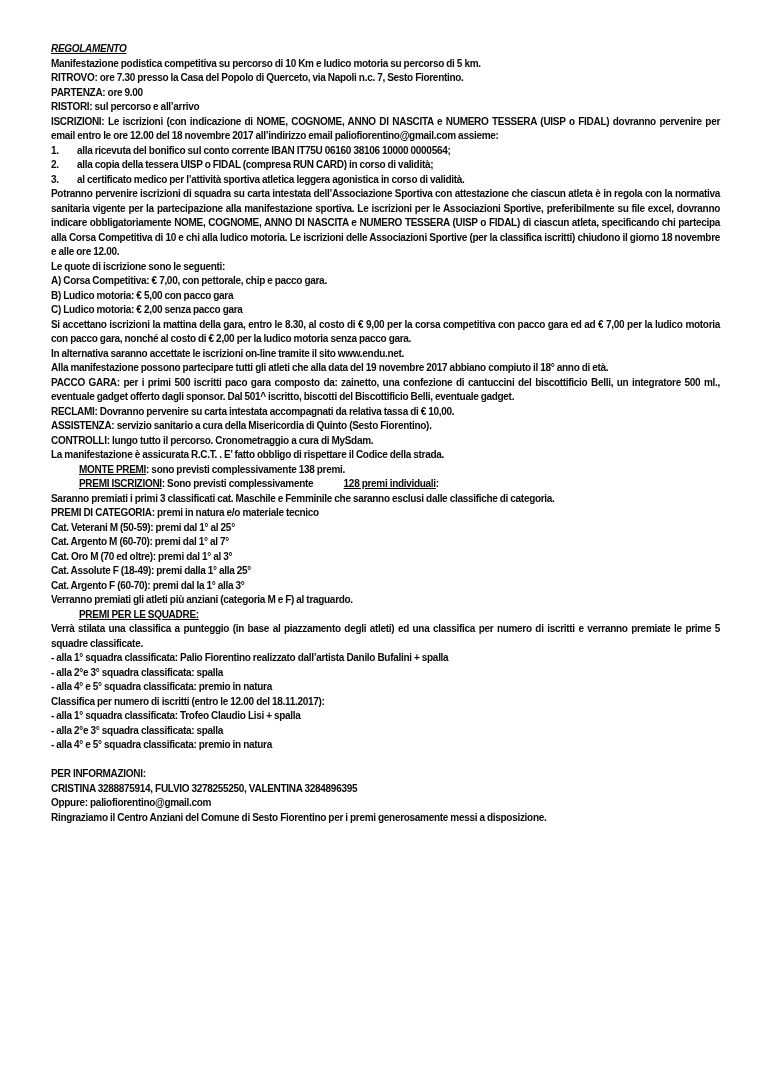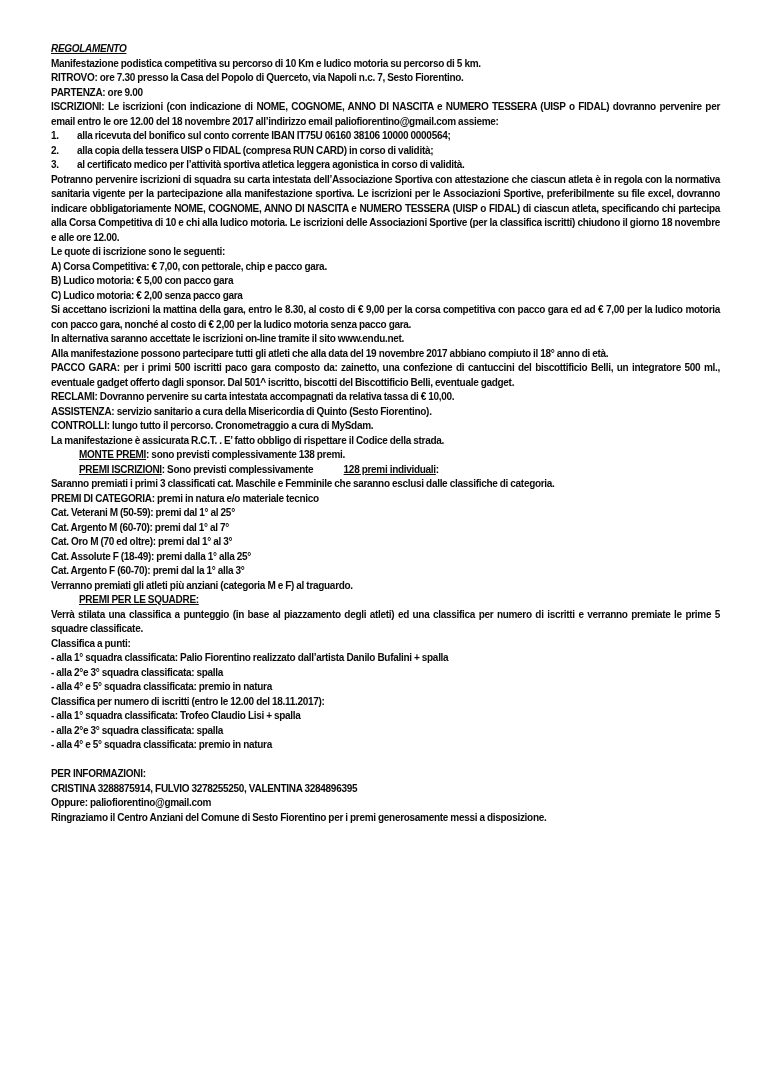--- a/index.html
+++ b/index.html
@@ -42,20 +42,21 @@
 </head>
 <body>
 
 <div class="page">
   <div class="content">
     <div class="title">REGOLAMENTO</div>
     <div>
         <div class="block p justify"><span>Manifestazione podistica competitiva su percorso di 10 Km e ludico motoria su percorso di 5 km.</span></div>
         <div class="block p justify"><span>RITROVO: ore 7.30 presso la Casa del Popolo di Querceto, via Napoli n.c. 7, Sesto Fiorentino.</span></div>
         <div class="block p"><span>PARTENZA: ore 9.00</span></div>
+        <div class="block p"><span>RISTORI: sul percorso e all’arrivo</span></div>
         <div class="block p justify"><span>ISCRIZIONI: Le iscrizioni (con indicazione di NOME, COGNOME, ANNO DI NASCITA e NUMERO TESSERA (UISP o FIDAL) dovranno pervenire per email entro le ore 12.00 del 18 novembre 2017 all’indirizzo email paliofiorentino@gmail.com assieme:</span></div>
         <div class="block list-item">
           <span class="marker">1.</span>
           <span class="li-body"><span>alla ricevuta del bonifico sul conto corrente IBAN IT75U 06160 38106 10000 0000564;</span></span>
         </div>
         <div class="block list-item">
           <span class="marker">2.</span>
           <span class="li-body"><span>alla copia della tessera UISP o FIDAL (compresa RUN CARD) in corso di validità;</span></span>
         </div>
         <div class="block list-item">
@@ -80,21 +81,20 @@
         <div class="block p justify"><span>Saranno premiati i primi 3 classificati cat. Maschile e Femminile che saranno esclusi dalle classifiche di categoria.</span></div>
         <div class="block p"><span>PREMI DI CATEGORIA: premi in natura e/o materiale tecnico</span></div>
         <div class="block p"><span>Cat. Veterani M (50-59): premi dal 1° al 25°</span></div>
         <div class="block p"><span>Cat. Argento M (60-70): premi dal 1° al 7°</span></div>
         <div class="block p"><span>Cat. Oro M (70 ed oltre): premi dal 1° al 3°</span></div>
         <div class="block p"><span>Cat. Assolute F (18-49): premi dalla 1° alla 25°</span></div>
         <div class="block p"><span>Cat. Argento F (60-70): premi dal la 1° alla 3°</span></div>
         <div class="block p"><span>Verranno premiati gli atleti più anziani (categoria M e F) al traguardo.</span></div>
         <div class="block p"><span class="u">PREMI PER LE SQUADRE:</span></div>
         <div class="block p justify"><span>Verrà stilata una classifica a punteggio (in base al piazzamento degli atleti) ed una classifica per numero di iscritti e verranno premiate le prime 5 squadre classificate.</span></div>
-        <div class="block p"><span>Classifica a punti:</span></div>
         <div class="block p"><span>- alla 1° squadra classificata: Palio Fiorentino realizzato dall’artista Danilo Bufalini + spalla</span></div>
         <div class="block p"><span>-  alla 2°e 3° squadra classificata: spalla</span></div>
         <div class="block p"><span>- alla 4° e 5°  squadra classificata: premio in natura</span></div>
         <div class="block p"><span>Classifica per numero di iscritti (entro le 12.00 del 18.11.2017):</span></div>
         <div class="block p"><span>- alla 1° squadra classificata: Trofeo Claudio Lisi + spalla</span></div>
         <div class="block p"><span>-  alla 2°e 3° squadra classificata: spalla</span></div>
         <div class="block p"><span>- alla 4° e 5°  squadra classificata: premio in natura</span></div>
         <div class="spacer"></div>
         <div class="block p"><span>PER INFORMAZIONI:</span></div>
         <div class="block p"><span>CRISTINA 3288875914, FULVIO 3278255250, VALENTINA 3284896395</span></div>

